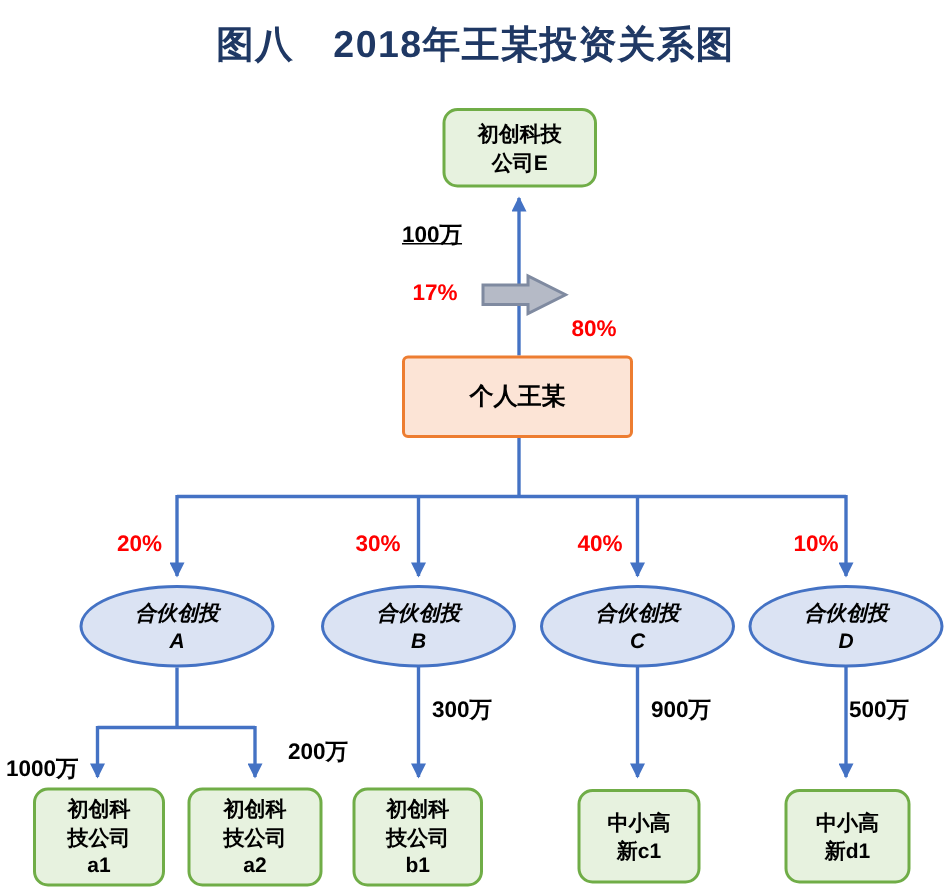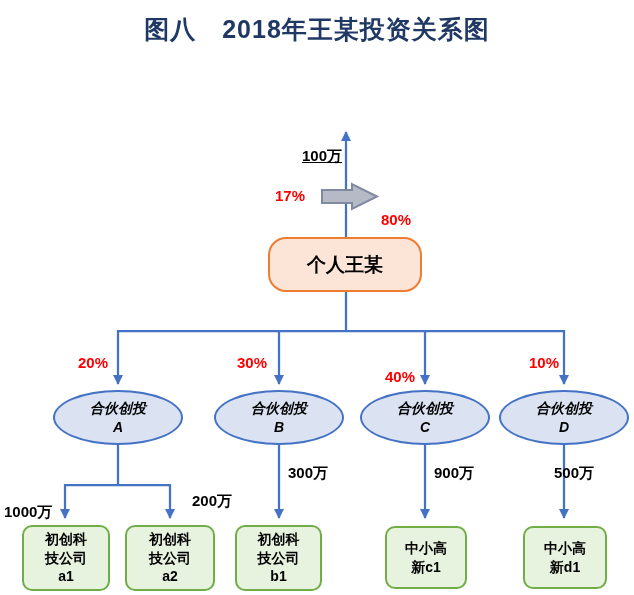--- a/index.html
+++ b/index.html
@@ -19,21 +19,21 @@
   }
   .node span{display:block;}
   .green-box{
     background:var(--green_fill,#e7f2df);
     border:2px solid var(--green_border,#70ad47);
     border-radius:10px;
   }
   .orange-box{
     background:var(--orange_fill,#fce4d6);
     border:2px solid var(--orange_border,#ed7d31);
-    border-radius:18px;font-size:19px;
+    border-radius:4px;font-size:16px;
   }
   .ellipse{
     background:var(--ellipse_fill,#dbe3f3);
     border:2.5px solid var(--ellipse_border,#4472c4);
     border-radius:50%;
     font-style:italic;
   }
   .lbl{
     position:absolute;font-weight:bold;font-size:15px;color:var(--text,#000);
     white-space:nowrap;
@@ -65,32 +65,36 @@
     <line x1="118" y1="445" x2="118" y2="485"></line>
     <line x1="65" y1="485" x2="170" y2="485"></line>
     <line x1="65" y1="484" x2="65" y2="518" marker-end="url(#ah)"></line>
     <line x1="170" y1="484" x2="170" y2="518" marker-end="url(#ah)"></line>
     <line x1="279" y1="444" x2="279" y2="518" marker-end="url(#ah)"></line>
     <line x1="425" y1="444" x2="425" y2="518" marker-end="url(#ah)"></line>
     <line x1="564" y1="444" x2="564" y2="518" marker-end="url(#ah)"></line>
     <polygon points="322,190 352,190 352,184 377,196.5 352,209 352,203 322,203" style="fill:var(--gray_fill,#b5bac6);stroke:var(--gray_border,#7f8aa0);stroke-width:2"></polygon>
   </svg>
 
+  <div class="node green-box" style="left:295px;top:72px;width:103px;height:53px;">
+    <span>初创科技</span>
+    <span>公司E</span>
+  </div>
 
-  <div class="lbl" style="left:262px;top:147px;width:80px;text-align:right;text-decoration:underline;">100万</div>
+  <div class="lbl" style="left:248px;top:147px;width:80px;text-align:center;text-decoration:underline;">100万</div>
   <div class="lbl red" style="left:245px;top:187px;width:60px;text-align:right;">17%</div>
   <div class="lbl red" style="left:381px;top:187px;width:60px;text-align:left;margin-top:24px;">80%</div>
 
   <div class="node orange-box" style="left:268px;top:237px;width:154px;height:55px;">
     <span>个人王某</span>
   </div>
 
   <div class="lbl red" style="left:78px;top:354px;">20%</div>
   <div class="lbl red" style="left:237px;top:354px;">30%</div>
-  <div class="lbl red" style="left:385px;top:368px;">40%</div>
+  <div class="lbl red" style="left:385px;top:354px;">40%</div>
   <div class="lbl red" style="left:529px;top:354px;">10%</div>
 
   <div class="node ellipse" style="left:53px;top:390px;width:130px;height:55px;">
     <span>合伙创投</span>
     <span>A</span>
   </div>
   <div class="node ellipse" style="left:214px;top:390px;width:130px;height:55px;">
     <span>合伙创投</span>
     <span>B</span>
   </div>
@@ -100,21 +104,21 @@
   </div>
   <div class="node ellipse" style="left:499px;top:390px;width:130px;height:55px;">
     <span>合伙创投</span>
     <span>D</span>
   </div>
 
   <div class="lbl" style="left:4px;top:503px;">1000万</div>
   <div class="lbl" style="left:192px;top:492px;">200万</div>
   <div class="lbl" style="left:288px;top:464px;">300万</div>
   <div class="lbl" style="left:434px;top:464px;">900万</div>
-  <div class="lbl" style="left:554px;top:464px;text-align:center;">500万</div>
+  <div class="lbl" style="left:566px;top:464px;text-align:center;">500万</div>
 
   <div class="node green-box" style="left:22px;top:525px;width:88px;height:66px;">
     <span>初创科</span>
     <span>技公司</span>
     <span>a1</span>
   </div>
   <div class="node green-box" style="left:125px;top:525px;width:90px;height:66px;">
     <span>初创科</span>
     <span>技公司</span>
     <span>a2</span>

